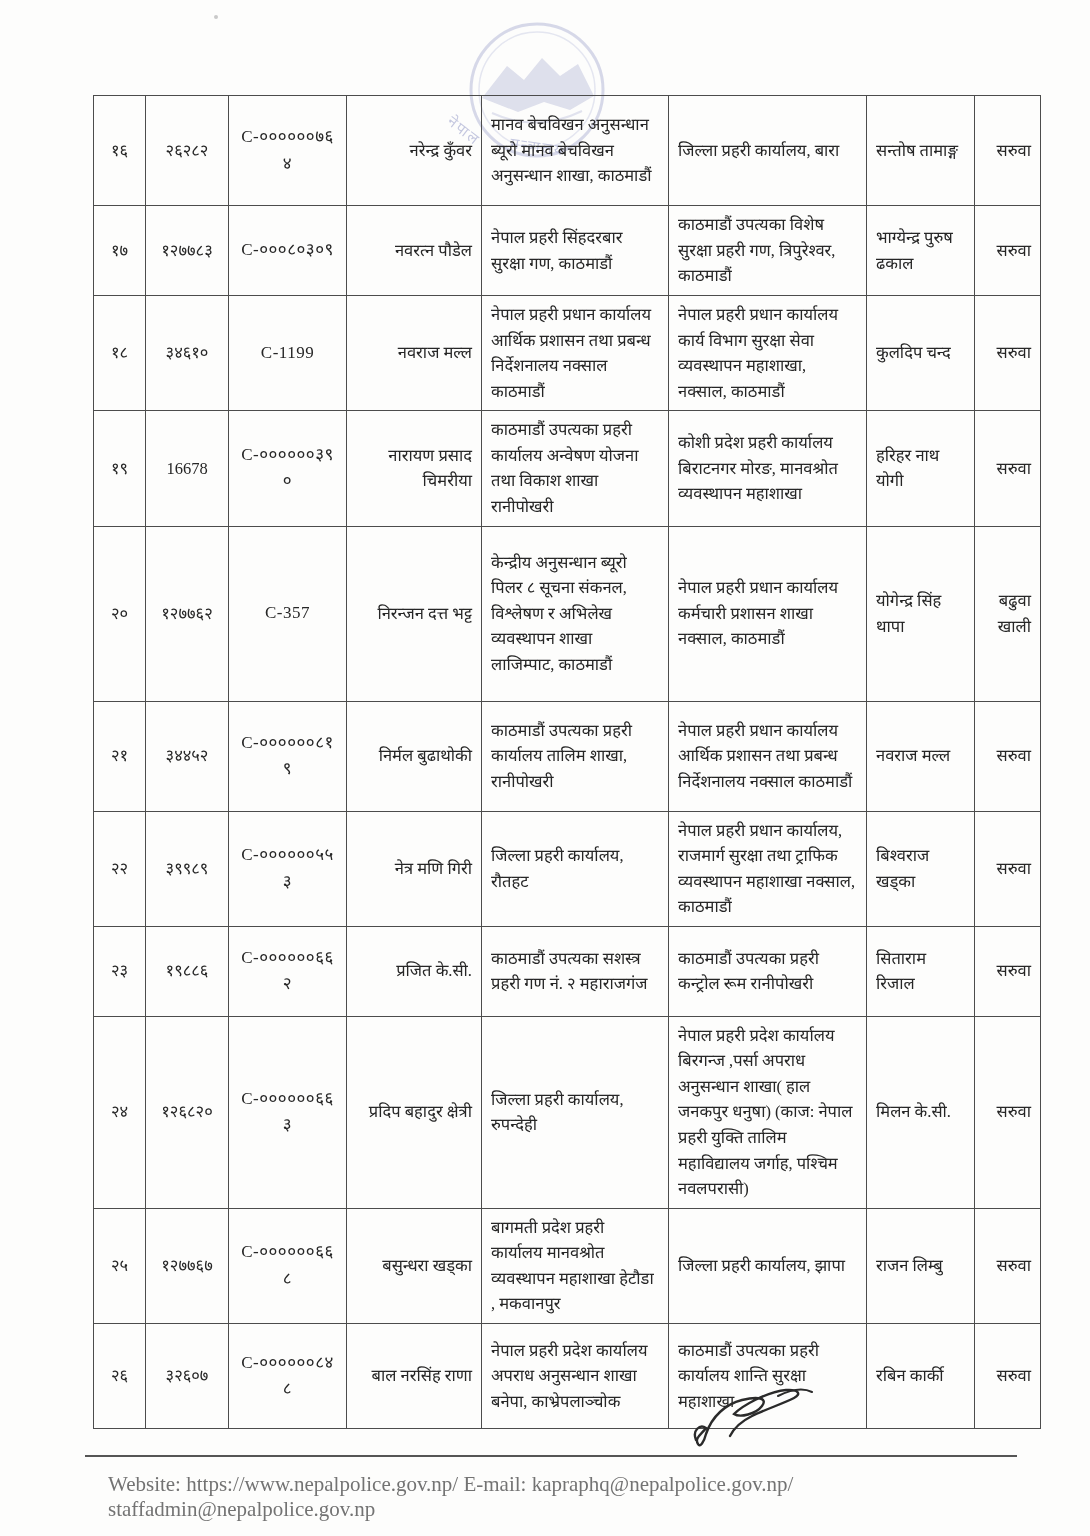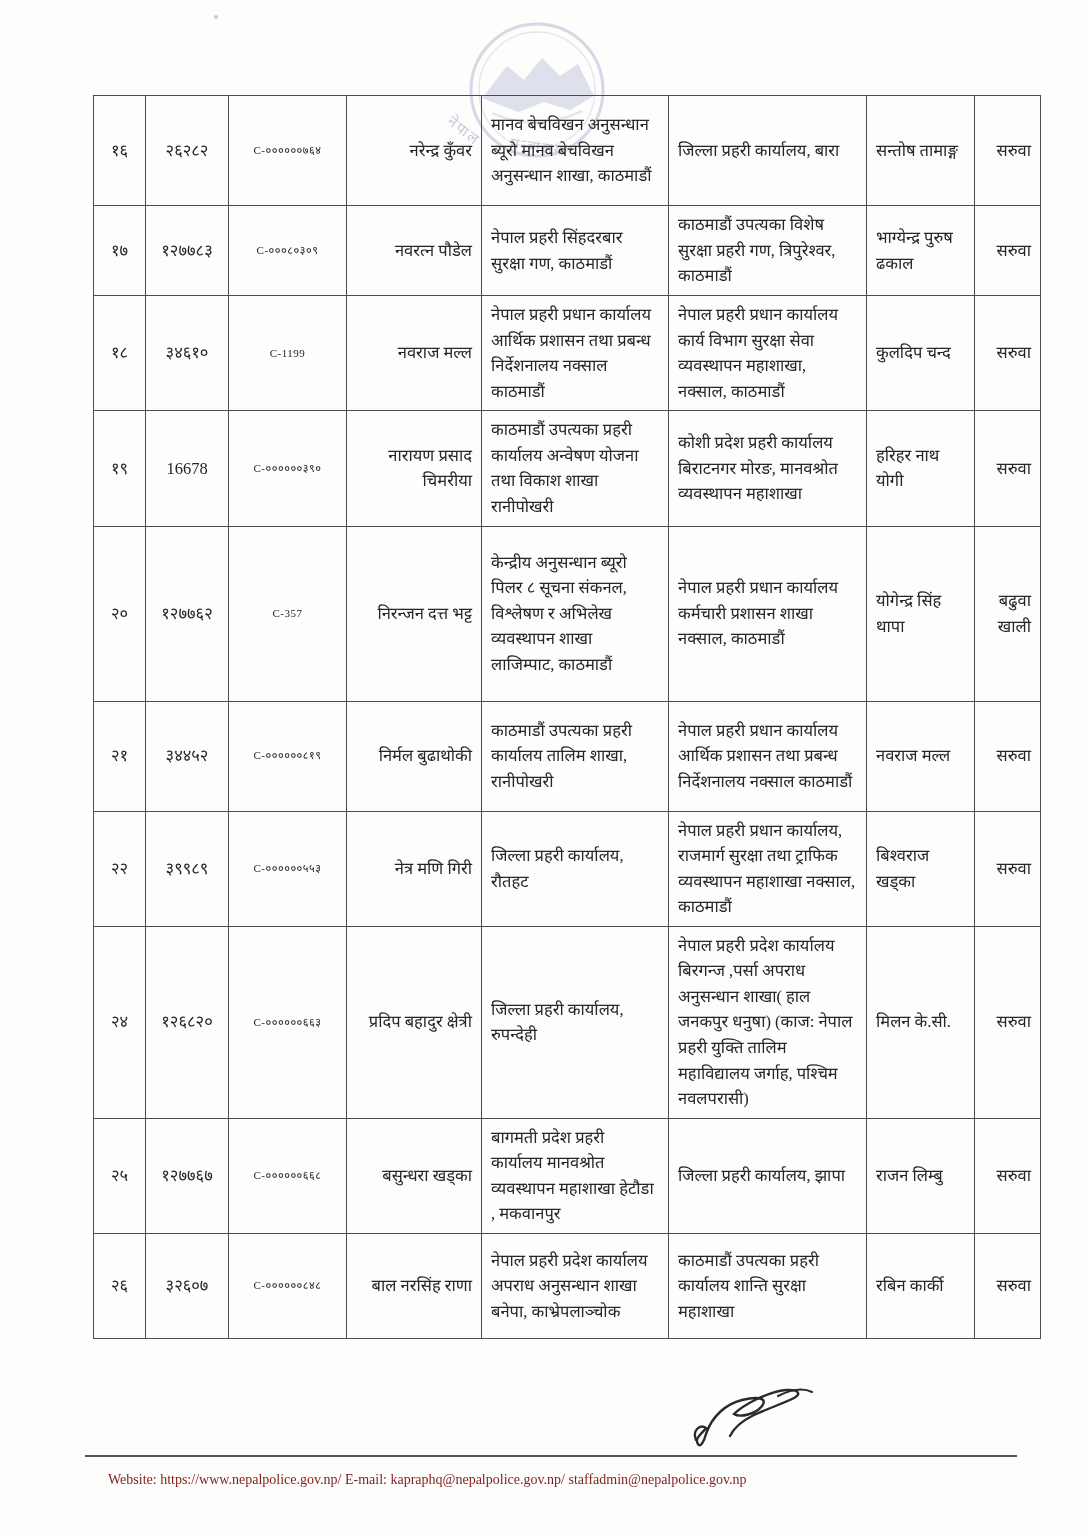--- a/index.html
+++ b/index.html
@@ -45,43 +45,43 @@
     color: #262626;
   }
   table.transfer td {
     border: 1.6px solid #4c4c4c;
     padding: 6px 9px;
     vertical-align: middle;
     word-wrap: break-word;
     background: transparent;
   }
   td.c-serial, td.c-emp, td.c-code { text-align: center; padding: 6px 4px; }
-  td.c-code { font-size: 11px; letter-spacing: 0.5px; }
+  td.c-code { font-size: 17px; letter-spacing: 0.5px; }
   td.c-name { text-align: right; }
   td.c-status { text-align: right; padding-left: 10px; }
 
   
   .signature {
     position: absolute; left: 682px; top: 1382px;
     width: 140px; height: 72px;
     z-index: 3;
   }
 
   
   .footer-rule {
     position: absolute; left: 85px; top: 1455px;
     width: 932px; height: 0;
     border-top: 2.2px solid #555;
     z-index: 2;
   }
   .footer-text {
     position: absolute; left: 108px; top: 1472px;
     width: 900px;
-    font-size: 14px;
-    color: #7f1d1d;
+    font-size: 21px;
+    color: #737373;
     z-index: 2;
     font-family: "Liberation Serif", "DejaVu Serif", serif;
   }
   .speck {
     position: absolute; left: 214px; top: 15px;
     width: 4px; height: 4px; border-radius: 50%;
     background: #c9c9c9;
   }
 </style>
 </head>
@@ -175,20 +175,30 @@
       <tr style="height: 105px;">
         <td class="c-serial">२२</td>
         <td class="c-emp">३९९८९</td>
         <td class="c-code">C-००००००५५३</td>
         <td class="c-name">नेत्र मणि गिरी</td>
         <td class="c-cur">जिल्ला प्रहरी कार्यालय, रौतहट</td>
         <td class="c-new">नेपाल प्रहरी प्रधान कार्यालय, राजमार्ग सुरक्षा तथा ट्राफिक व्यवस्थापन महाशाखा नक्साल, काठमाडौं</td>
         <td class="c-rec">बिश्वराज खड्का</td>
         <td class="c-status">सरुवा</td>
       </tr>
+      <tr style="height: 90px;">
+        <td class="c-serial">२३</td>
+        <td class="c-emp">१९८८६</td>
+        <td class="c-code">C-००००००६६२</td>
+        <td class="c-name">प्रजित के.सी.</td>
+        <td class="c-cur">काठमाडौं उपत्यका सशस्त्र प्रहरी गण नं. २ महाराजगंज</td>
+        <td class="c-new">काठमाडौं उपत्यका प्रहरी कन्ट्रोल रूम रानीपोखरी</td>
+        <td class="c-rec">सिताराम रिजाल</td>
+        <td class="c-status">सरुवा</td>
+      </tr>
       <tr style="height: 190px;">
         <td class="c-serial">२४</td>
         <td class="c-emp">१२६८२०</td>
         <td class="c-code">C-००००००६६३</td>
         <td class="c-name">प्रदिप बहादुर क्षेत्री</td>
         <td class="c-cur">जिल्ला प्रहरी कार्यालय, रुपन्देही</td>
         <td class="c-new">नेपाल प्रहरी प्रदेश कार्यालय बिरगन्ज ,पर्सा अपराध अनुसन्धान शाखा( हाल जनकपुर धनुषा) (काज: नेपाल प्रहरी युक्ति तालिम महाविद्यालय जर्गाह, पश्चिम नवलपरासी)</td>
         <td class="c-rec">मिलन के.सी.</td>
         <td class="c-status">सरुवा</td>
       </tr>

